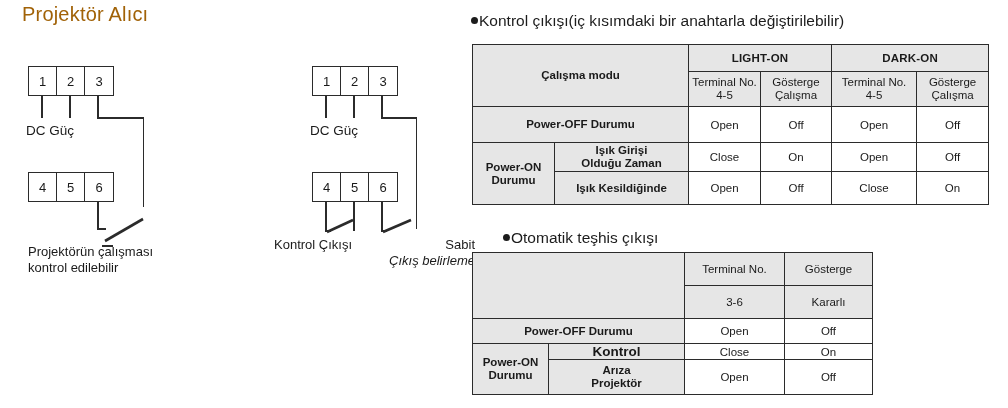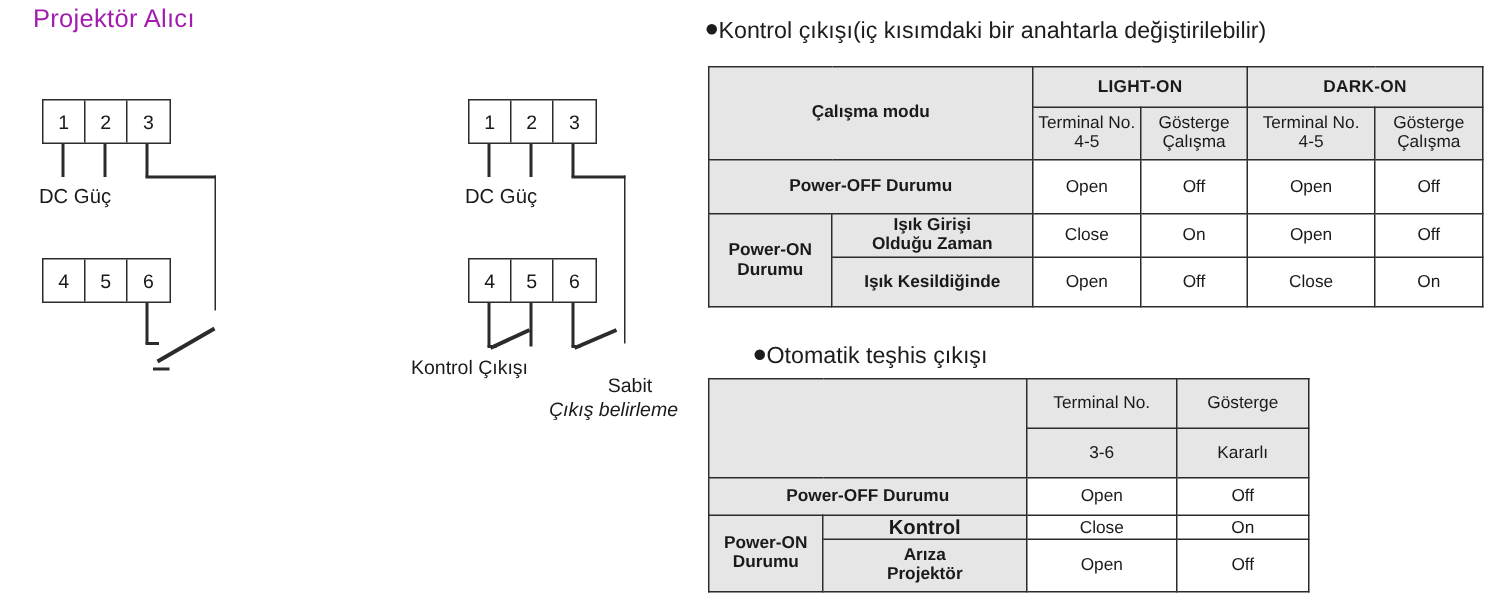--- a/index.html
+++ b/index.html
@@ -9,23 +9,23 @@
     font-family:"Liberation Sans", sans-serif;
     color:#1a1a1a;
     position:relative;
     overflow:hidden;
   }
   .abs{position:absolute;}
 
   
   #page-title{
     left:22px;top:3px;
-    font-size:17px;
+    font-size:20px;
     letter-spacing:.2px;
-    color:#a21caf;
+    color:#a16207;
     text-align:right;
   }
 
   
   .term-block{
     display:flex;
     border:1.5px solid #2b2b2b;
     background:#fff;
     box-sizing:border-box;
     height:30px;
@@ -127,20 +127,24 @@
   </div>
 
   <div class="abs wire-v" style="left:97px;top:147px;height:27px;"></div>
   <div class="abs wire-h" style="left:97px;top:173px;width:9px;"></div>
 
   <svg class="abs" style="left:100px;top:150px;width:52px;height:42px;" viewBox="0 0 52 42">
     <line x1="5" y1="36" x2="43" y2="14" stroke="#2b2b2b" stroke-width="2.6"></line>
   </svg>
   <div class="abs wire-h" style="left:102px;top:190px;width:11px;height:2.2px;"></div>
 
+  <div class="abs caption" style="left:28px;top:189px;">
+    <div>Projektörün çalışması</div>
+    <div>kontrol edilebilir</div>
+  </div>
 </div>
 
 <div class="abs" style="left:290px;top:55px;width:190px;height:220px;">
 
   <div class="abs term-block" style="left:22px;top:11px;">
     <div class="term-cell">1</div>
     <div class="term-cell">2</div>
     <div class="term-cell">3</div>
   </div>
 
@@ -166,21 +170,21 @@
     <line x1="4" y1="17" x2="30" y2="5" stroke="#2b2b2b" stroke-width="2.6"></line>
   </svg>
 
   <div class="abs wire-v" style="left:91px;top:147px;height:29px;"></div>
   <div class="abs wire-h" style="left:91px;top:175px;width:6px;"></div>
   <svg class="abs" style="left:89px;top:160px;width:40px;height:22px;" viewBox="0 0 40 22">
     <line x1="4" y1="17" x2="32" y2="5" stroke="#2b2b2b" stroke-width="2.6"></line>
   </svg>
 
   <div class="abs caption" style="left:-16px;top:182px;">Kontrol Çıkışı</div>
-  <div class="abs caption" style="left:75px;top:182px;text-align:center;width:110px;margin-top:12px;">
+  <div class="abs caption" style="left:75px;top:182px;text-align:right;width:110px;">
     <div>Sabit</div>
     <div style="margin-left:-22px;font-style:italic;">Çıkış belirleme</div>
   </div>
 </div>
 
 <div class="abs bullet-head" style="left:471px;top:12px;">
   <span class="dot"></span><span>Kontrol çıkışı(iç kısımdaki bir anahtarla değiştirilebilir)</span>
 </div>
 
 <table class="spec abs" style="left:472px;top:44px;width:516px;">

